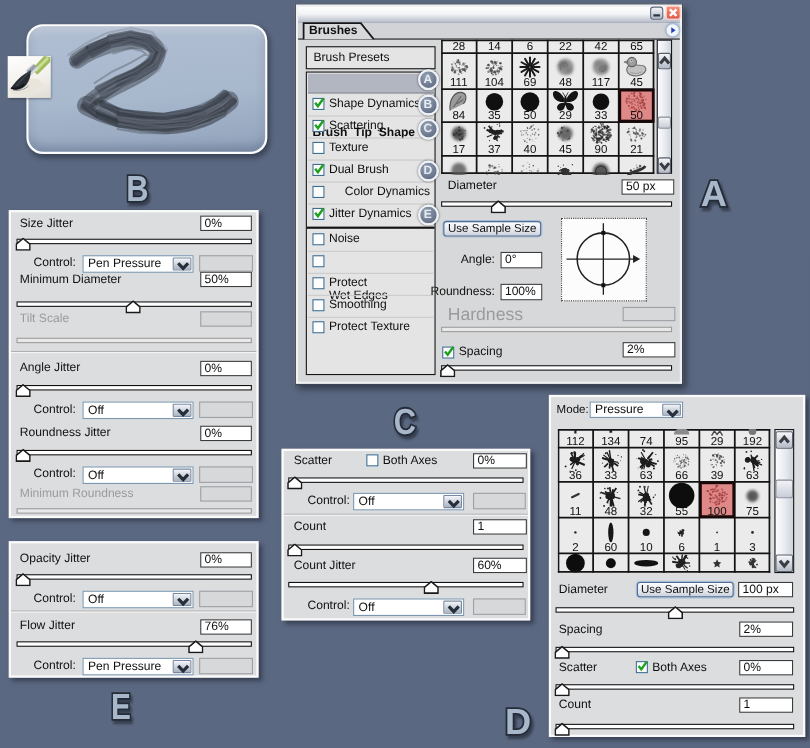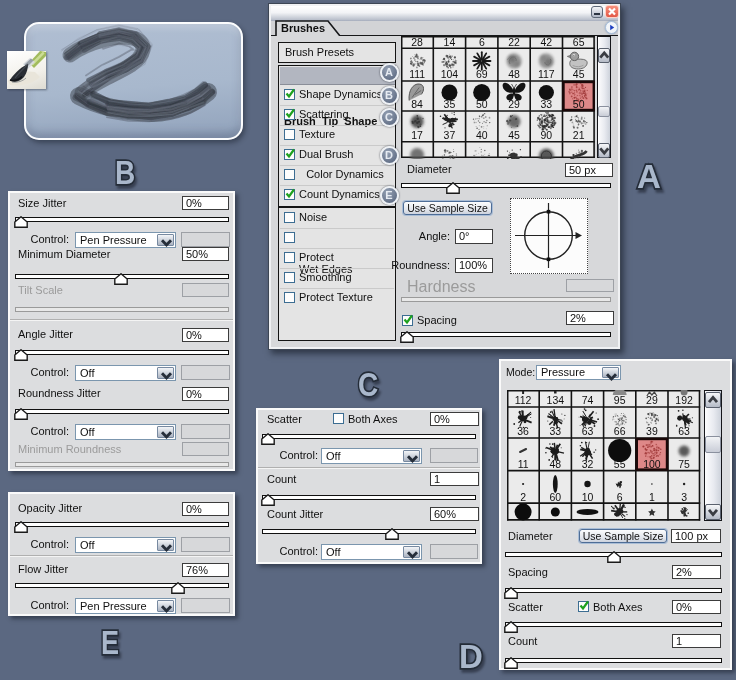--- a/index.html
+++ b/index.html
@@ -189,27 +189,27 @@
 <div class="ck" style="left:284px;top:129px"></div>
 <div class="lb" style="left:299px;top:128px;width:92px;height:13px;line-height:13px;text-align:left;font-size:11px;">Texture</div>
 <div style="position:absolute;left:280px;top:144.5px;width:114px;height:1px;background:#cacaca"></div>
 <div class="ck" style="left:284px;top:149px"></div>
 <svg style="position:absolute;left:284px;top:147px" width="13" height="13" viewBox="0 0 13 13">
     <path d="M2.5,6.5 L5,9.5 L10,2.5" fill="none" stroke="#1ea11e" stroke-width="2.2"></path>
   </svg>
 <div class="lb" style="left:299px;top:148px;width:92px;height:13px;line-height:13px;text-align:left;font-size:11px;">Dual Brush</div>
 <div style="position:absolute;left:280px;top:164.5px;width:114px;height:1px;background:#cacaca"></div>
 <div class="ck" style="left:284px;top:169px"></div>
-<div class="lb" style="left:299px;top:168px;width:92px;height:13px;line-height:13px;text-align:center;font-size:11px;">Color Dynamics</div>
+<div class="lb" style="left:299px;top:168px;width:92px;height:13px;line-height:13px;text-align:right;font-size:11px;">Color Dynamics</div>
 <div style="position:absolute;left:280px;top:184.5px;width:114px;height:1px;background:#cacaca"></div>
 <div class="ck" style="left:284px;top:189px"></div>
 <svg style="position:absolute;left:284px;top:187px" width="13" height="13" viewBox="0 0 13 13">
     <path d="M2.5,6.5 L5,9.5 L10,2.5" fill="none" stroke="#1ea11e" stroke-width="2.2"></path>
   </svg>
-<div class="lb" style="left:299px;top:188px;width:92px;height:13px;line-height:13px;text-align:left;font-size:11px;">Count Dynamics</div>
+<div class="lb" style="left:299px;top:188px;width:92px;height:13px;line-height:13px;text-align:left;font-size:11px;">Jitter Dynamics</div>
 <div class="ck" style="left:284px;top:212px"></div>
 <div class="lb" style="left:299px;top:211px;width:92px;height:13px;line-height:13px;text-align:left;font-size:11px;">Noise</div>
 <div style="position:absolute;left:280px;top:227.5px;width:114px;height:1px;background:#cacaca"></div>
 <div class="ck" style="left:284px;top:232px"></div>
 <div class="lb" style="left:299px;top:231px;width:92px;height:13px;line-height:13px;text-align:left;font-size:11px;margin-top:32px;">Wet Edges</div>
 <div style="position:absolute;left:280px;top:247.5px;width:114px;height:1px;background:#cacaca"></div>
 <div class="ck" style="left:284px;top:252px"></div>
 <div class="lb" style="left:299px;top:251px;width:92px;height:13px;line-height:13px;text-align:left;font-size:11px;">Protect</div>
 <div style="position:absolute;left:280px;top:267.5px;width:114px;height:1px;background:#cacaca"></div>
 <div class="ck" style="left:284px;top:272px"></div>

